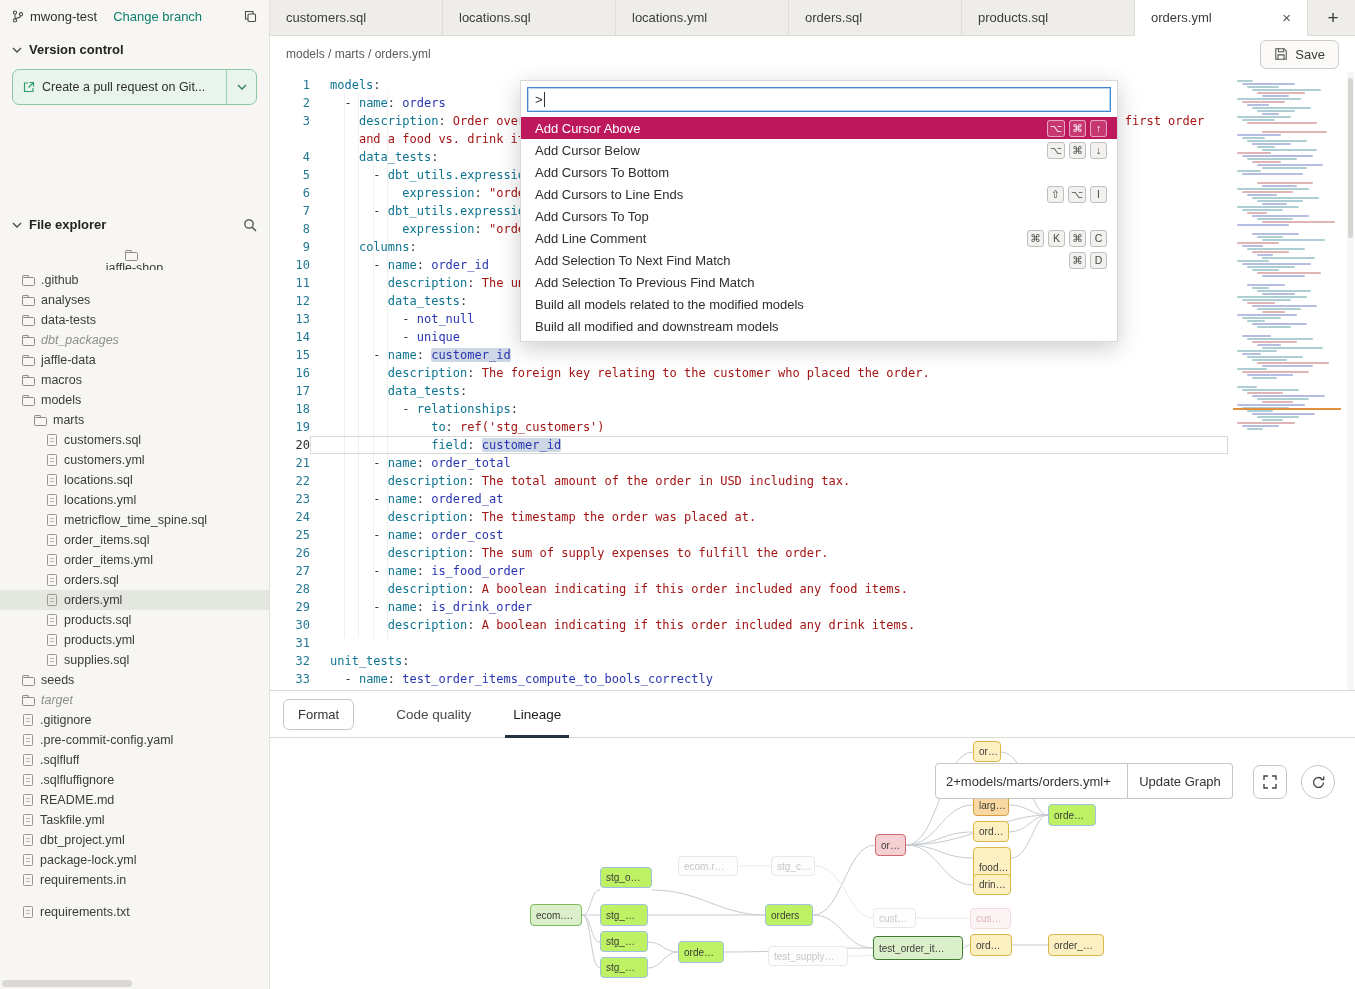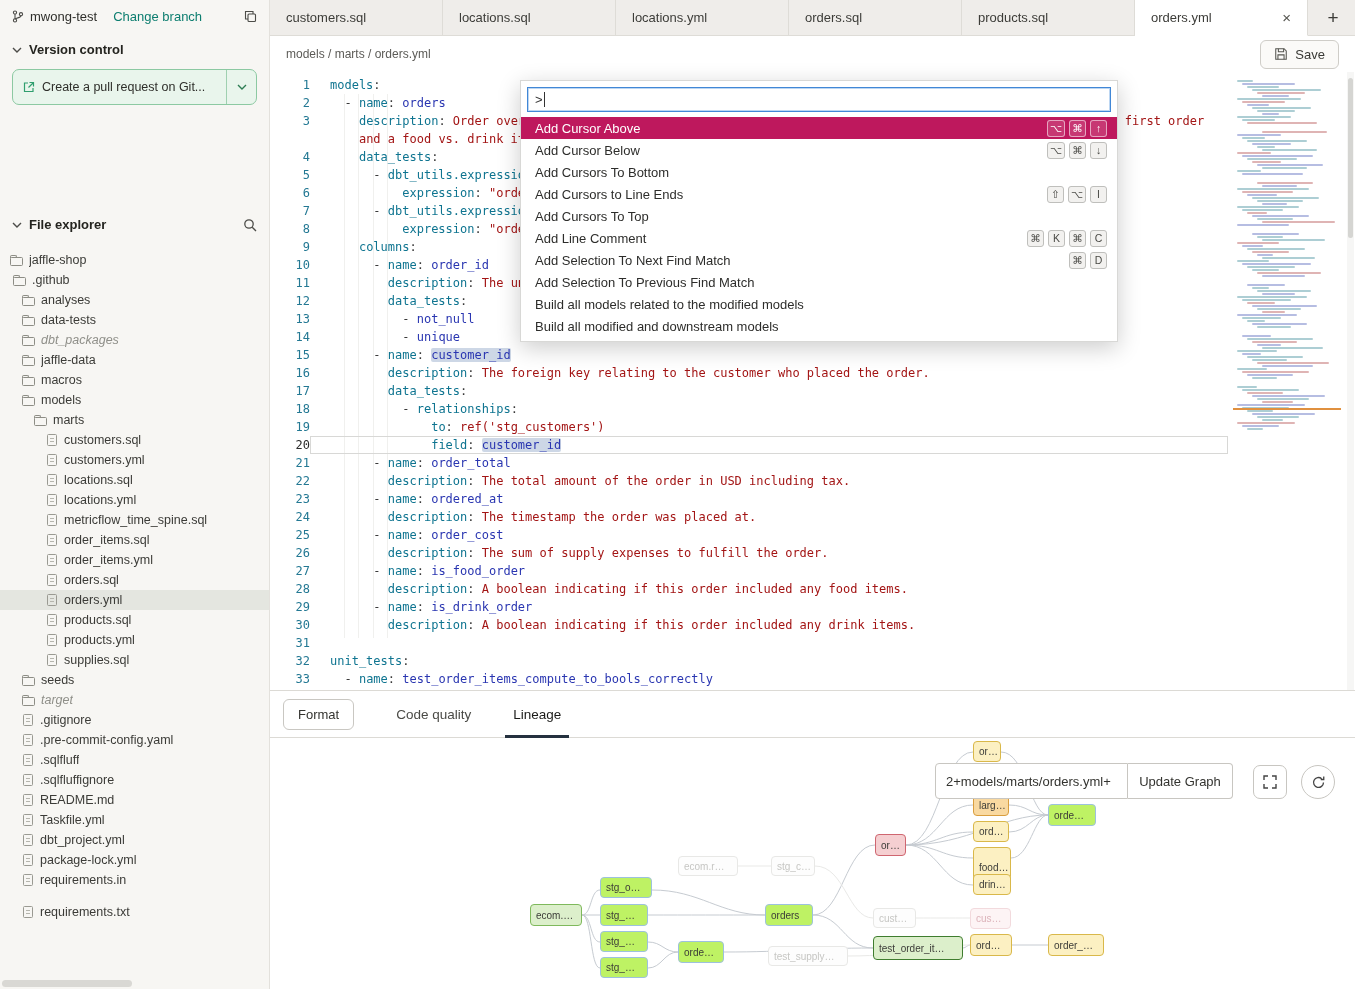--- a/index.html
+++ b/index.html
@@ -152,25 +152,25 @@
     <span>File explorer</span>
     <span class="sp">
       <svg width="14" height="14" viewBox="0 0 14 14" fill="none" stroke="#4c4c48" stroke-width="1.3">
         <circle cx="6" cy="6" r="4.2"></circle>
           <path d="M9.2 9.2L13 13"></path>
       </svg>
     </span>
   </div>
 
   <div class="tree" id="tree">
-      <div class="trow" style="padding-left: 10px;">
+      <div class="trow" style=" flex-direction: column;">
         <span class="icon-folder"></span>
         <span class="tlabel">jaffle-shop</span>
       </div>
-      <div class="trow" style="padding-left: 13px;">
+      <div class="trow" style="padding-left: 22px;">
         <span class="icon-folder"></span>
         <span class="tlabel">.github</span>
       </div>
       <div class="trow" style="padding-left: 22px;">
         <span class="icon-folder"></span>
         <span class="tlabel">analyses</span>
       </div>
       <div class="trow" style="padding-left: 22px;">
         <span class="icon-folder"></span>
         <span class="tlabel">data-tests</span>
@@ -632,21 +632,21 @@
       <div id="nodes" style="position:absolute;inset:0">
           <div class="node n-yellow" style="left: 703px; top: 3px; width: 28px; height: 21px;">or…</div>
           <div class="node n-blue" style="left: 778px; top: 66px; width: 48px; height: 22px;">orde…</div>
           <div class="node n-orange" style="left: 703px; top: 56px; width: 36px; height: 22px;">larg…</div>
           <div class="node n-yellow" style="left: 703px; top: 83px; width: 36px; height: 21px;">ord…</div>
           <div class="node n-yellow" style="left: 703px; top: 109px; width: 38px; height: 40px;">food…</div>
           <div class="node n-yellow" style="left: 703px; top: 136px; width: 38px; height: 21px;">drin…</div>
           <div class="node n-red" style="left: 605px; top: 96px; width: 31px; height: 22px;">or…</div>
           <div class="node n-faded" style="left: 408px; top: 118px; width: 60px; height: 20px;">ecom.r…</div>
           <div class="node n-faded" style="left: 501px; top: 118px; width: 44px; height: 20px;">stg_c…</div>
-          <div class="node n-blue" style="left: 330px; top: 139px; width: 52px; height: 21px;">stg_o…</div>
+          <div class="node n-blue" style="left: 330px; top: 129px; width: 52px; height: 21px;">stg_o…</div>
           <div class="node n-green" style="left: 260px; top: 166px; width: 52px; height: 22px;">ecom.…</div>
           <div class="node n-blue" style="left: 330px; top: 166px; width: 48px; height: 22px;">stg_…</div>
           <div class="node n-blue" style="left: 495px; top: 166px; width: 48px; height: 22px;">orders</div>
           <div class="node n-faded" style="left: 603px; top: 170px; width: 43px; height: 20px;">cust…</div>
           <div class="node n-faded-pink" style="left: 700px; top: 170px; width: 41px; height: 21px;">cus…</div>
           <div class="node n-blue" style="left: 330px; top: 193px; width: 48px; height: 21px;">stg_…</div>
           <div class="node n-blue" style="left: 408px; top: 203px; width: 46px; height: 22px;">orde…</div>
           <div class="node n-faded" style="left: 498px; top: 208px; width: 80px; height: 20px;">test_supply…</div>
           <div class="node n-green-selected" style="left: 603px; top: 198px; width: 90px; height: 24px;">test_order_it…</div>
           <div class="node n-yellow" style="left: 700px; top: 196px; width: 42px; height: 22px;">ord…</div>

